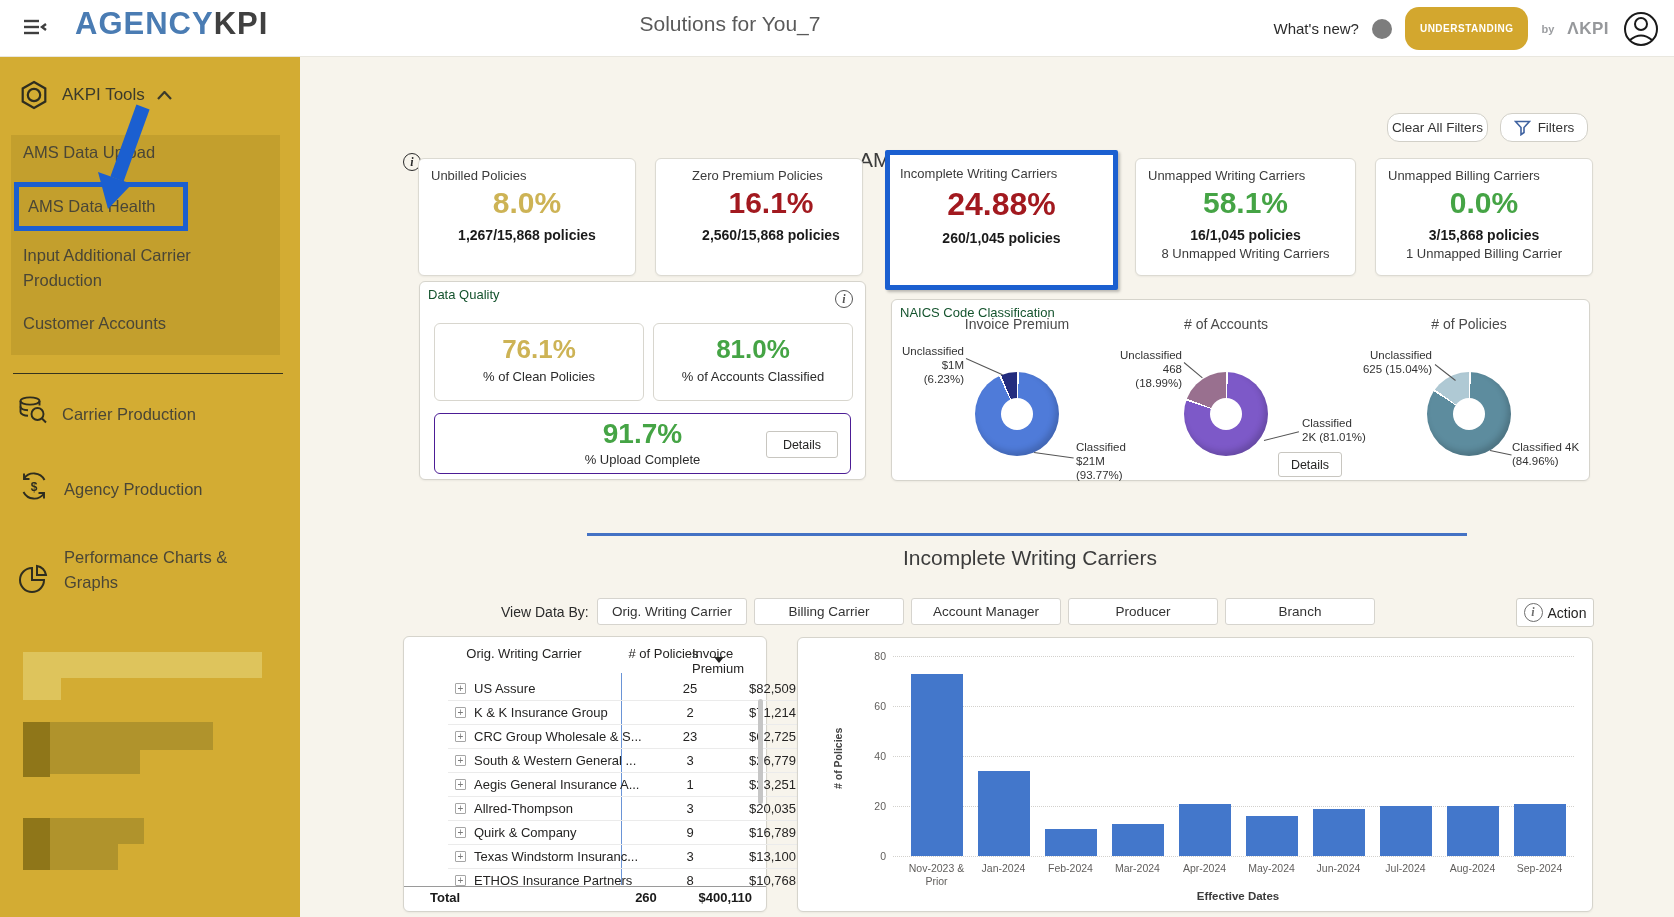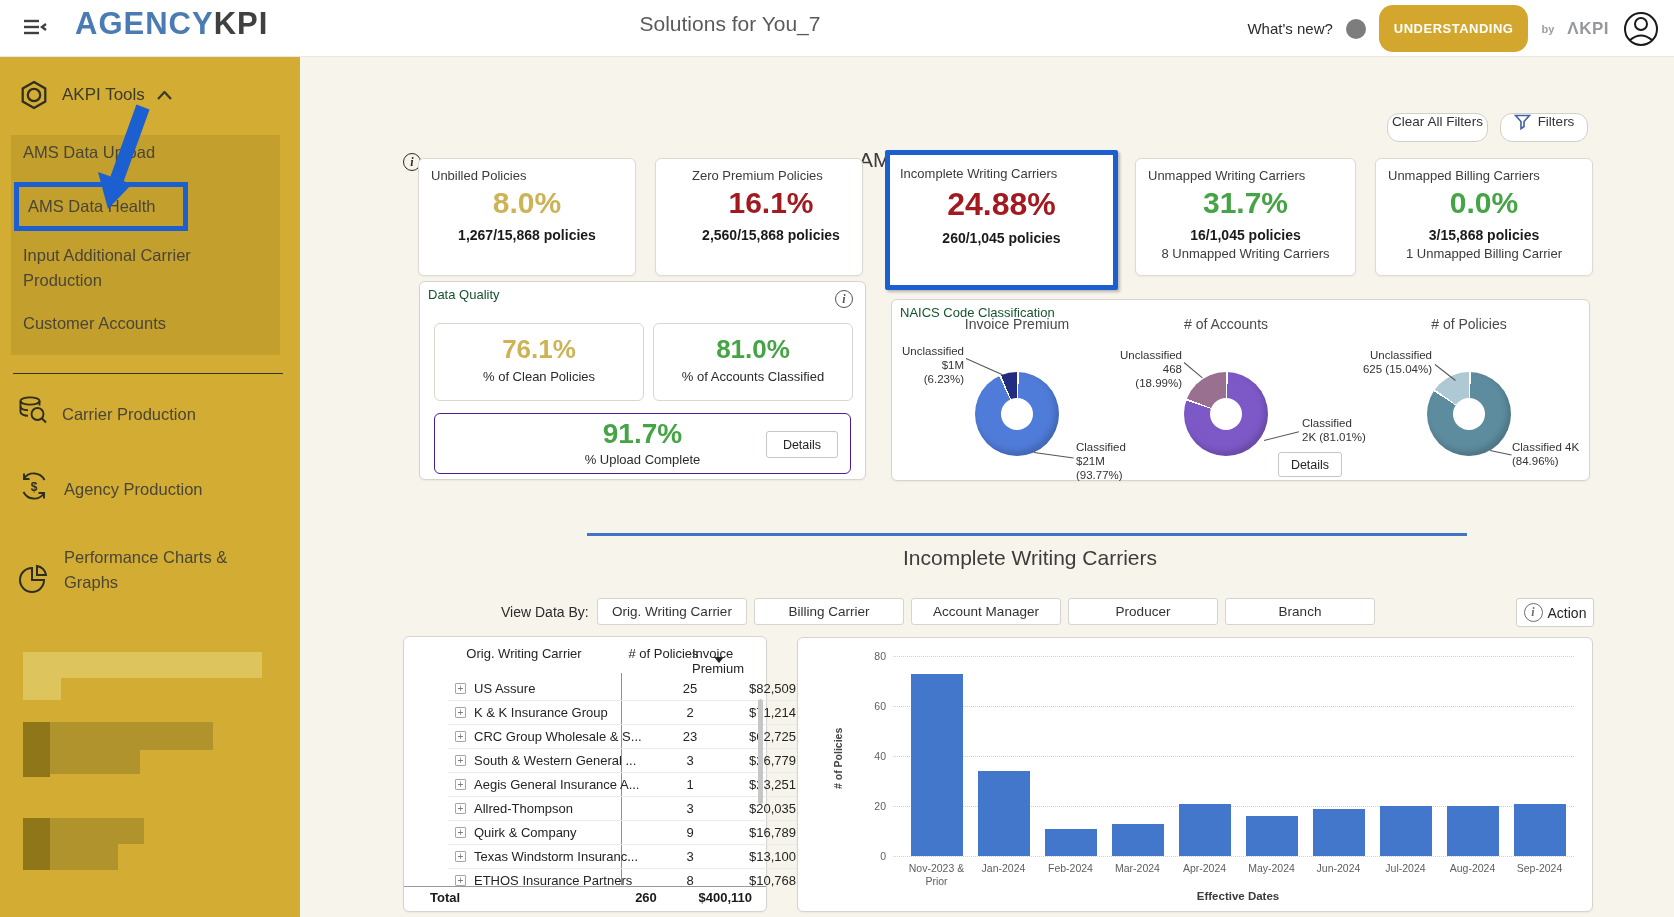--- a/index.html
+++ b/index.html
@@ -9,21 +9,21 @@
   
   #header { position:absolute; top:0; left:0; width:1674px; height:57px; background:#FFFFFF; border-bottom:1px solid #E9E7DF; z-index:5; }
   .menu-toggle { position:absolute; left:22px; top:14px; width:26px; height:26px; cursor:pointer; }
   .logo { position:absolute; left:75px; top:6px; font-size:31px; letter-spacing:1px; }
   .logo .lg1 { color:#4A7CB3; font-weight:600; }
   .logo .lg2 { color:#404040; font-weight:900; }
   .hdr-title { position:absolute; left:440px; width:580px; top:12px; text-align:center; font-size:21px; color:#5A5A5A; }
   .hdr-right { position:absolute; right:14px; top:0; height:57px; display:flex; align-items:center; gap:13px; }
   .whats-new { font-size:15px; color:#2B2B2B; }
   .gray-dot { width:20px; height:20px; border-radius:50%; background:#7D7D7D; }
-  .badge-pill { background:#D3A72E; color:#FFFFFF; font-weight:800; font-size:13px; letter-spacing:.5px; padding:16px 15px; border-radius:14px; }
+  .badge-pill { background:#D3A72E; color:#FFFFFF; font-weight:800; font-size:10px; letter-spacing:.5px; padding:16px 15px; border-radius:14px; }
   .badge-by { font-size:11px; color:#9B9DA0; font-weight:700; }
   .badge-logo { font-size:17px; color:#96989B; font-weight:900; letter-spacing:.5px; }
 
   
   #sidebar { position:absolute; top:57px; left:0; width:300px; height:860px; background:#D3AC33; z-index:4; }
   .akpi-tools { position:absolute; top:22px; left:18px; display:flex; align-items:center; gap:12px; cursor:pointer; }
   .akpi-tools .lbl { font-size:17px; color:#3B3A2B; }
   .submenu-bg { position:absolute; top:78px; left:11px; width:269px; height:220px; background:rgba(62,48,0,0.10); }
   .side-item { position:absolute; left:23px; font-size:16.5px; color:#4A4636; cursor:pointer; }
   .hl-box { position:absolute; left:14px; top:125px; width:174px; height:49px; border:5px solid #1B5FD0; }
@@ -36,21 +36,21 @@
   .blur.med { background:#B0932C; }
   .blur.dark { background:#8F7619; }
   #annot-arrow { position:absolute; left:0; top:0; pointer-events:none; z-index:6; }
 
   
   #main { position:absolute; left:300px; top:57px; width:1374px; height:860px; }
   .info-circ { display:inline-flex; align-items:center; justify-content:center; width:18px; height:18px; border:1.6px solid #2B2B2B; border-radius:50%; font-family:"Liberation Serif", serif; font-weight:700; font-style:italic; font-size:12px; color:#2B2B2B; }
   .date-params { position:absolute; left:103px; top:96px; display:flex; align-items:center; gap:8px; }
   .date-params .lbl { font-size:13.5px; font-weight:700; color:#1F1F1F; }
   .main-title { position:absolute; left:440px; width:400px; top:91px; text-align:center; font-size:21px; color:#3C3C3C; }
-  .tbtn { position:absolute; top:56px; height:29px; background:#FFFFFF; border:1px solid #D2D0C8; border-radius:12px; display:flex; justify-content:center; gap:7px; font-size:13.5px; color:#333; cursor:pointer; }
+  .tbtn { position:absolute; top:56px; height:29px; background:#FFFFFF; border:1px solid #D2D0C8; border-radius:12px; display:flex; align-items:center; justify-content:center; gap:7px; font-size:13.5px; color:#333; cursor:pointer; }
   #btn-clear { left:1087px; width:101px; }
   #btn-filters { left:1200px; width:88px; }
 
   
   .kcard { position:absolute; top:101px; height:118px; background:#FFFFFF; border:1px solid #DCDAD2; border-radius:6px; box-shadow:0 1px 2px rgba(0,0,0,0.05); padding:9px 12px; }
   .kcard .kt { font-size:13px; color:#3B3B3B; }
   .kcard .kv { text-align:center; font-size:30px; font-weight:700; margin-top:3px; }
   .kcard .kd { text-align:center; font-size:14px; font-weight:700; color:#1A1A1A; margin-top:7px; }
   .kcard .ks { text-align:center; font-size:13px; color:#3B3B3B; margin-top:3px; }
   #kcard3wrap { position:absolute; left:585px; top:93px; width:233px; height:140px; border:5px solid #1B5FD0; background:#FFFFFF; border-radius:2px; padding:11px 10px; box-shadow:2px 2px 3px rgba(0,0,0,0.25); }
@@ -271,21 +271,21 @@
       <div class="kv" style="color: rgb(162, 25, 31);">16.1%</div>
       <div class="kd">2,560/15,868 policies</div>
     </div>
     <div id="kcard3wrap">
       <div class="kt">Incomplete Writing Carriers</div>
       <div class="kv" style="color: rgb(162, 25, 31);">24.88%</div>
       <div class="kd">260/1,045 policies</div>
     </div>
     <div class="kcard" style="left:835px; width:221px;">
       <div class="kt">Unmapped Writing Carriers</div>
-      <div class="kv" style="color: rgb(69, 164, 69);">31.7%</div>
+      <div class="kv" style="color: rgb(69, 164, 69);">58.1%</div>
       <div class="kd">16/1,045 policies</div>
       <div class="ks">8 Unmapped Writing Carriers</div>
     </div>
     <div class="kcard" style="left:1075px; width:218px;">
       <div class="kt">Unmapped Billing Carriers</div>
       <div class="kv" style="color: rgb(69, 164, 69);">0.0%</div>
       <div class="kd">3/15,868 policies</div>
       <div class="ks">1 Unmapped Billing Carrier</div>
     </div>
 

